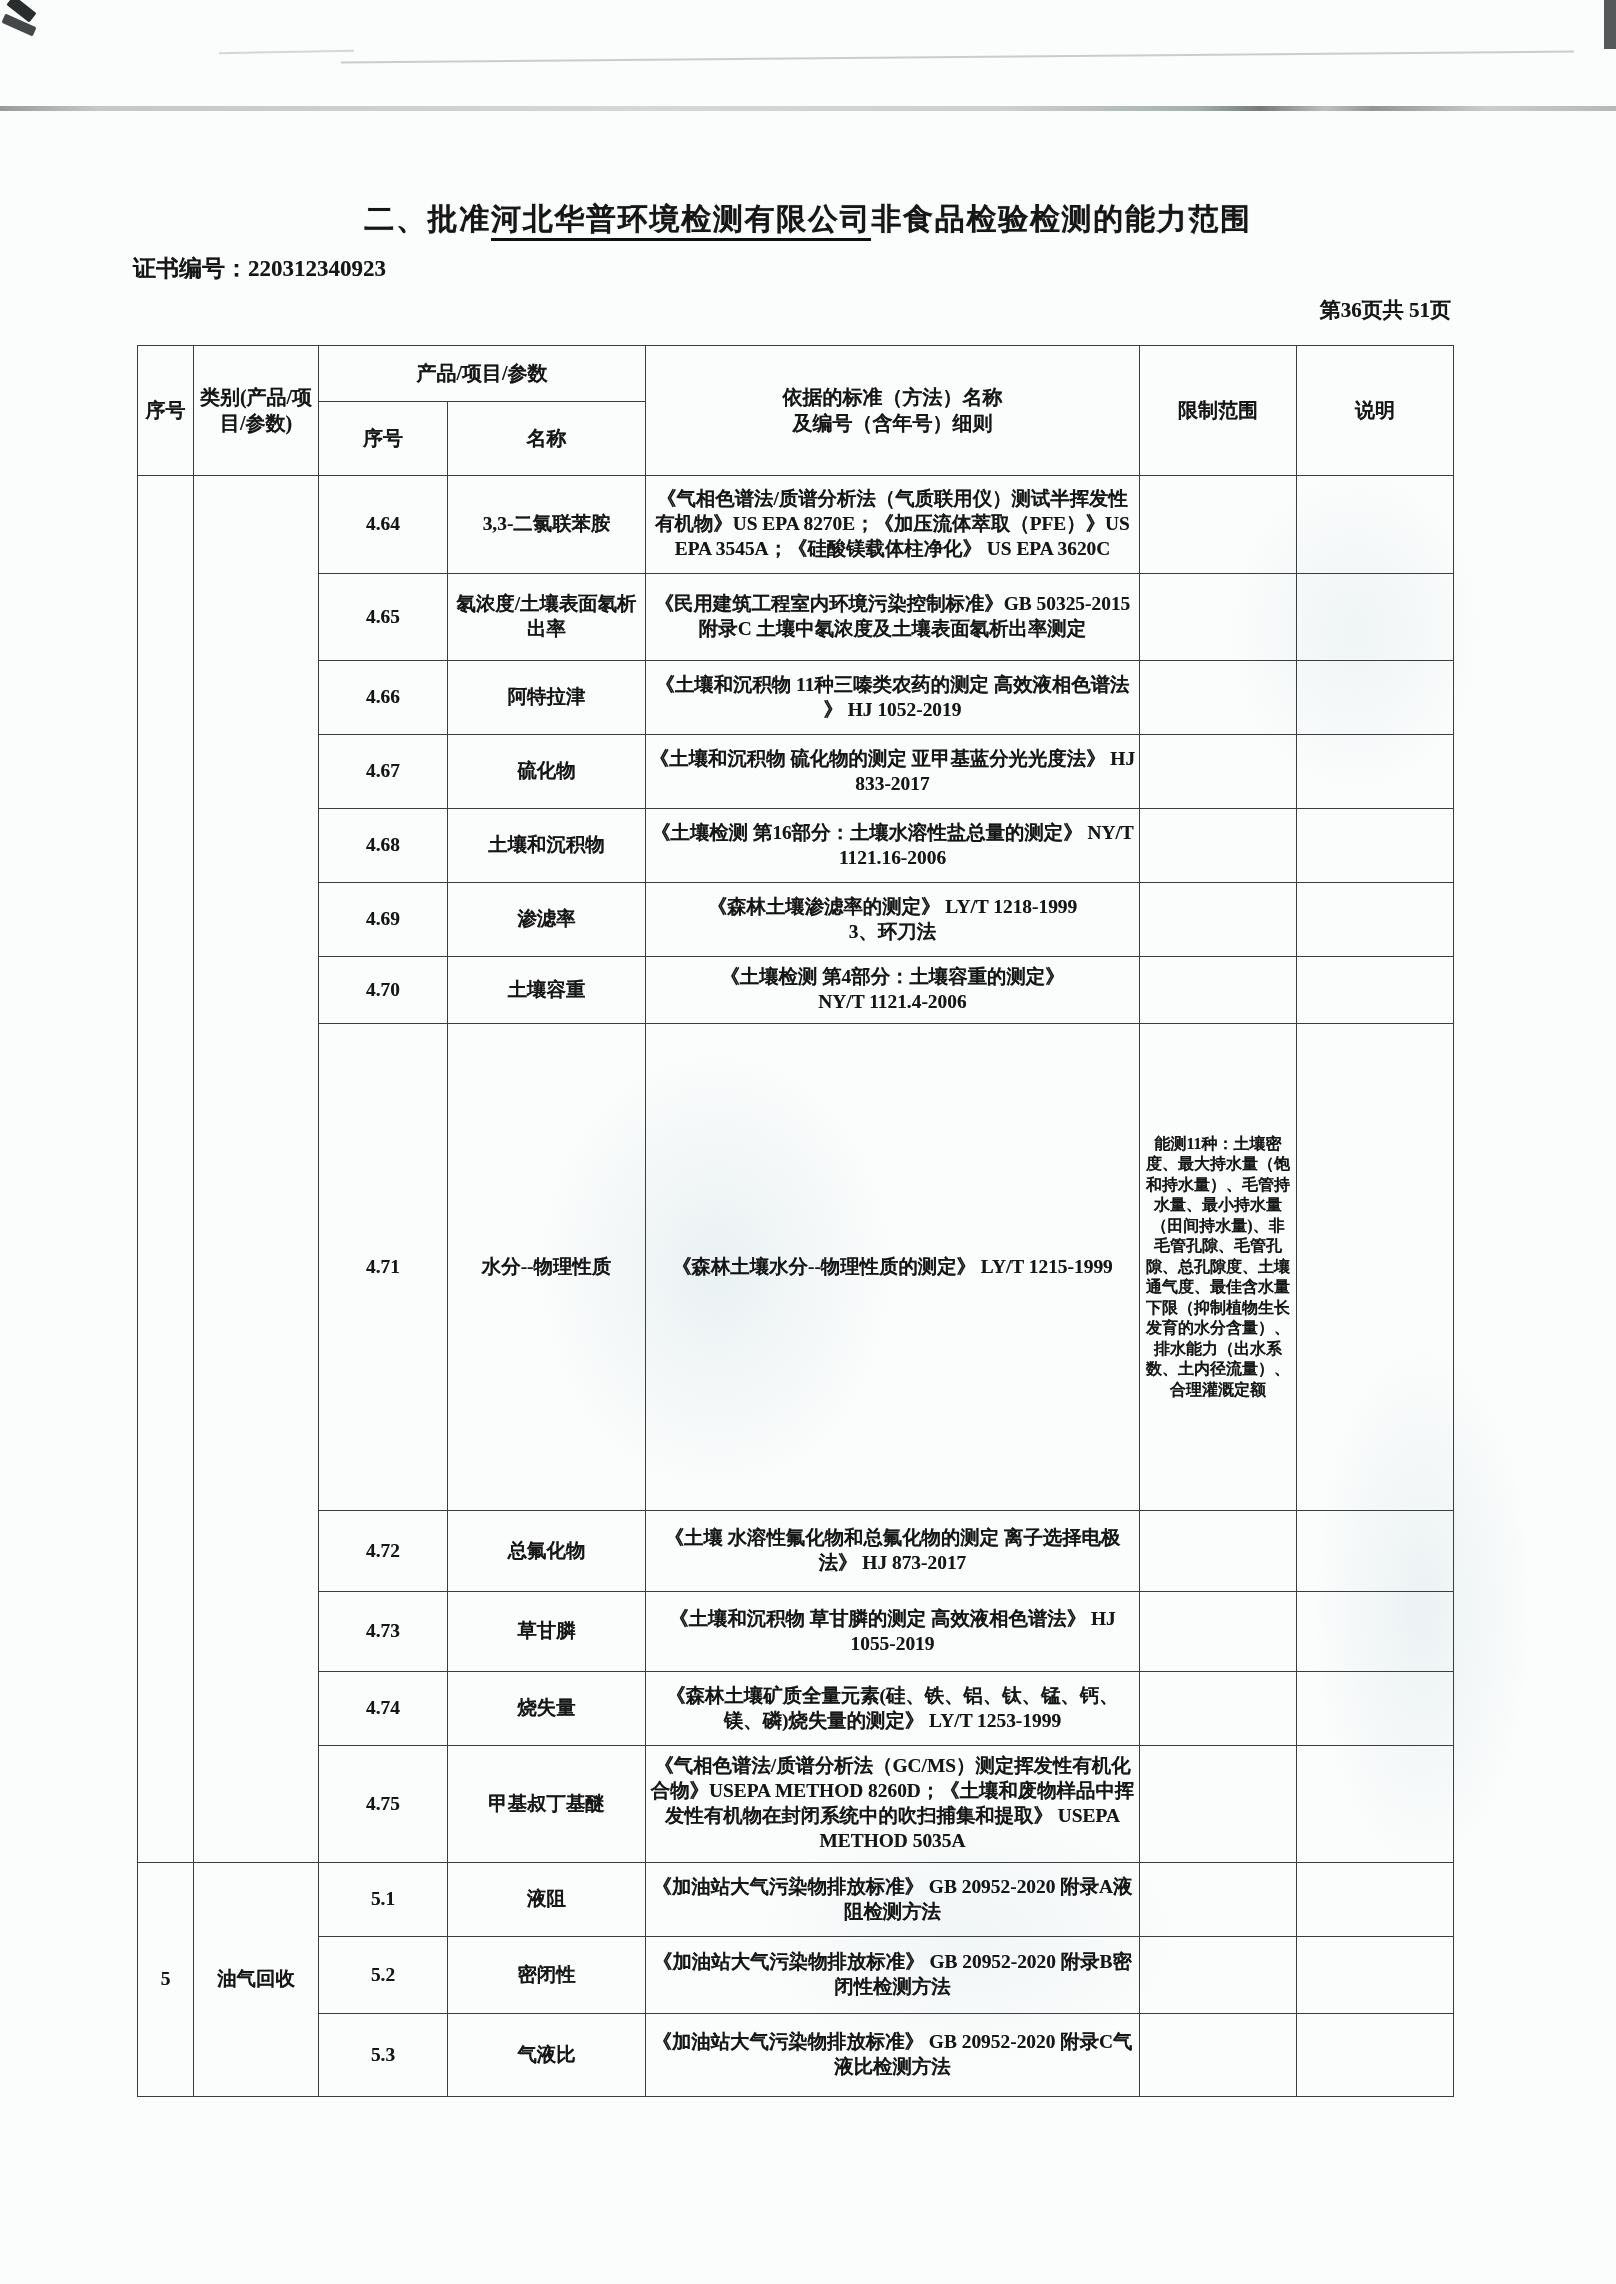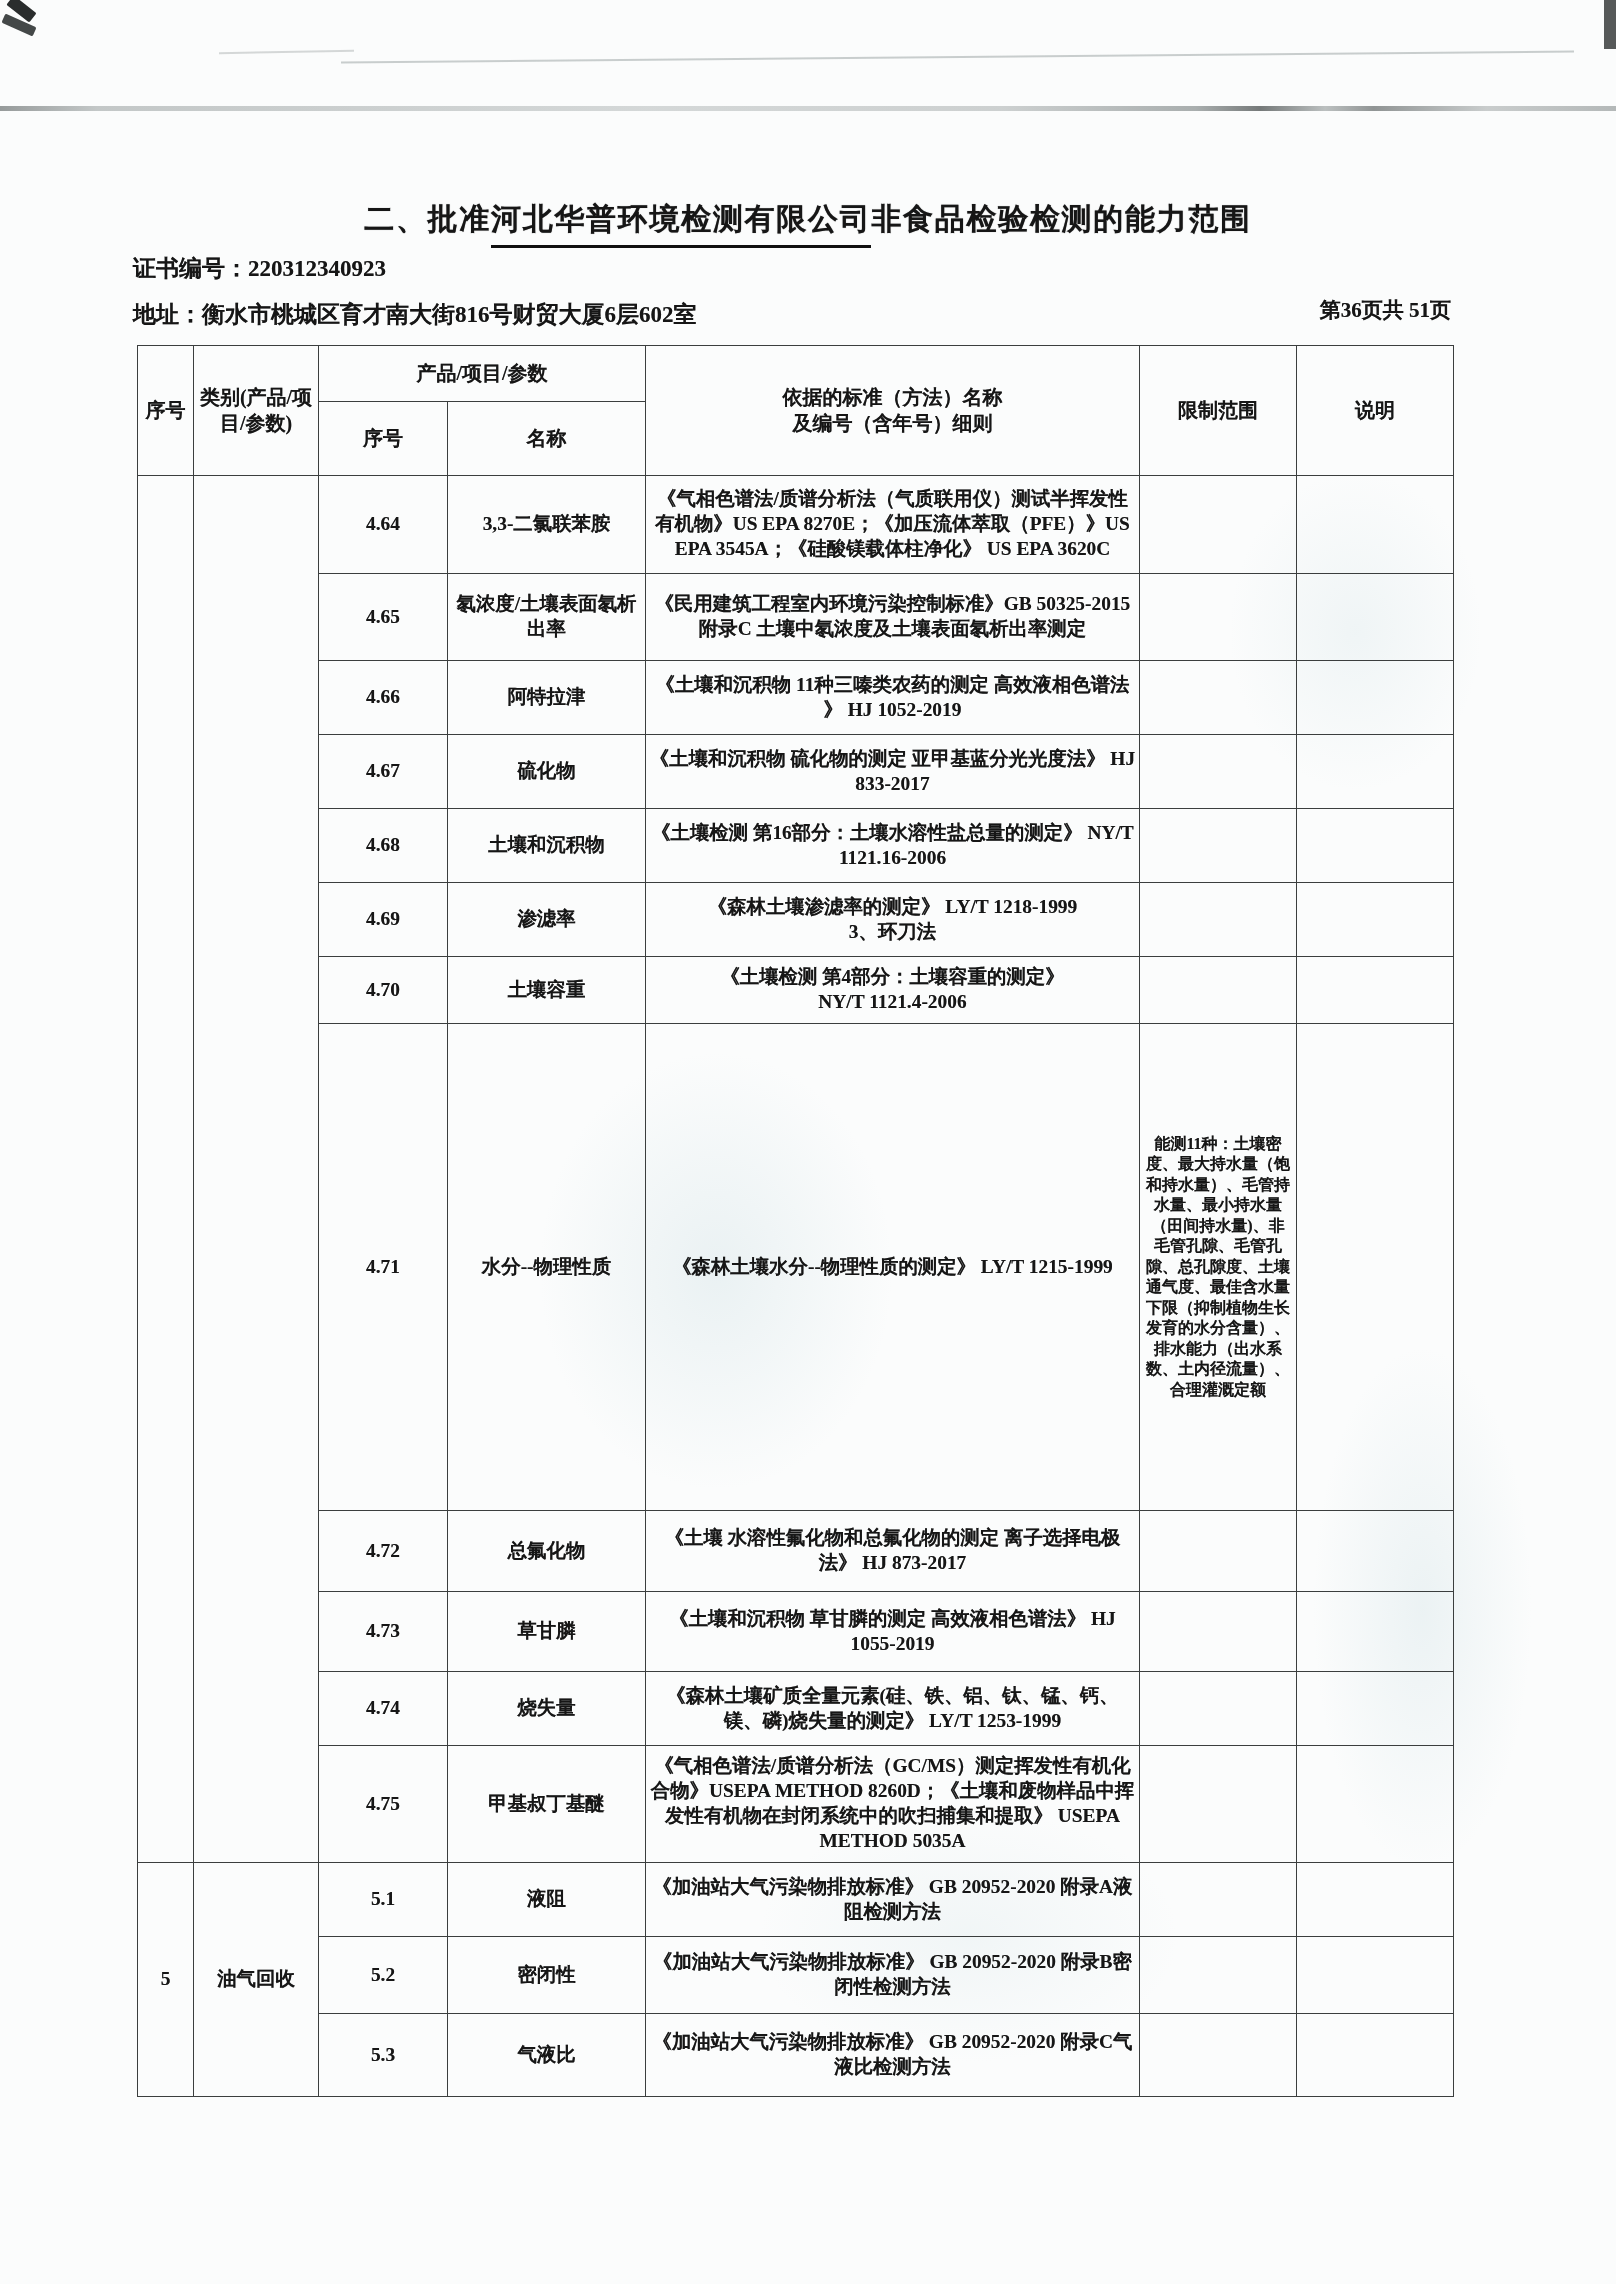--- a/index.html
+++ b/index.html
@@ -31,21 +31,21 @@
   .sm1{top:1052px;left:539px;width:354px;height:438px;background:radial-gradient(closest-side,rgba(173,203,210,.22),rgba(173,203,210,0));}
   .sm2{top:1347px;left:1313px;width:219px;height:522px;background:radial-gradient(closest-side,rgba(173,203,210,.20),rgba(173,203,210,0));}
   .sm3{top:471px;left:1229px;width:253px;height:320px;background:radial-gradient(closest-side,rgba(178,206,212,.16),rgba(178,206,212,0));}
   .sm4{top:1810px;left:758px;width:421px;height:253px;background:radial-gradient(closest-side,rgba(178,206,212,.14),rgba(178,206,212,0));}
   
   .title{
     position:absolute;top:199px;left:0;width:1616px;text-align:center;
     font-size:30px;font-weight:700;letter-spacing:1.7px;white-space:nowrap;
     text-shadow:0 0 0.8px rgba(0,0,0,.55);
   }
-  .title .company{border-bottom:3.4px solid #101010;padding-bottom:10px;}
+  .title .company{border-bottom:3.4px solid #101010;padding-bottom:3px;}
   .meta-line{
     position:absolute;left:133px;font-size:23px;font-weight:700;
     text-shadow:0 0 0.5px rgba(0,0,0,.5);white-space:nowrap;font-family:Liberation Serif, serif;
   }
   .cert{top:253px;}
   .addr{top:299px;}
   .pageinfo{
     position:absolute;top:296px;right:165px;font-size:21px;font-weight:700;
     text-shadow:0 0 0.4px rgba(0,0,0,.5);white-space:nowrap;
   }
@@ -81,21 +81,20 @@
   <div class="corner-tl2"></div>
   <div class="corner-tr"></div>
   <div class="smudge sm1"></div>
   <div class="smudge sm2"></div>
   <div class="smudge sm3"></div>
   <div class="smudge sm4"></div>
 
   <div class="title"><span>二、批准</span><span class="company">河北华普环境检测有限公司</span><span>非食品检验检测的能力范围</span></div>
 
   <div class="meta-line cert">证书编号：220312340923</div>
-  <div class="meta-line addr">地址：衡水市桃城区育才南大街816号财贸大厦6层602室</div>
   <div class="pageinfo">第36页共 51页</div>
 
   <table class="cap">
     <colgroup>
       <col style="width:56px">
         <col style="width:125px">
         <col style="width:129px">
       <col style="width:198px">
         <col style="width:494px">
         <col style="width:157px">

